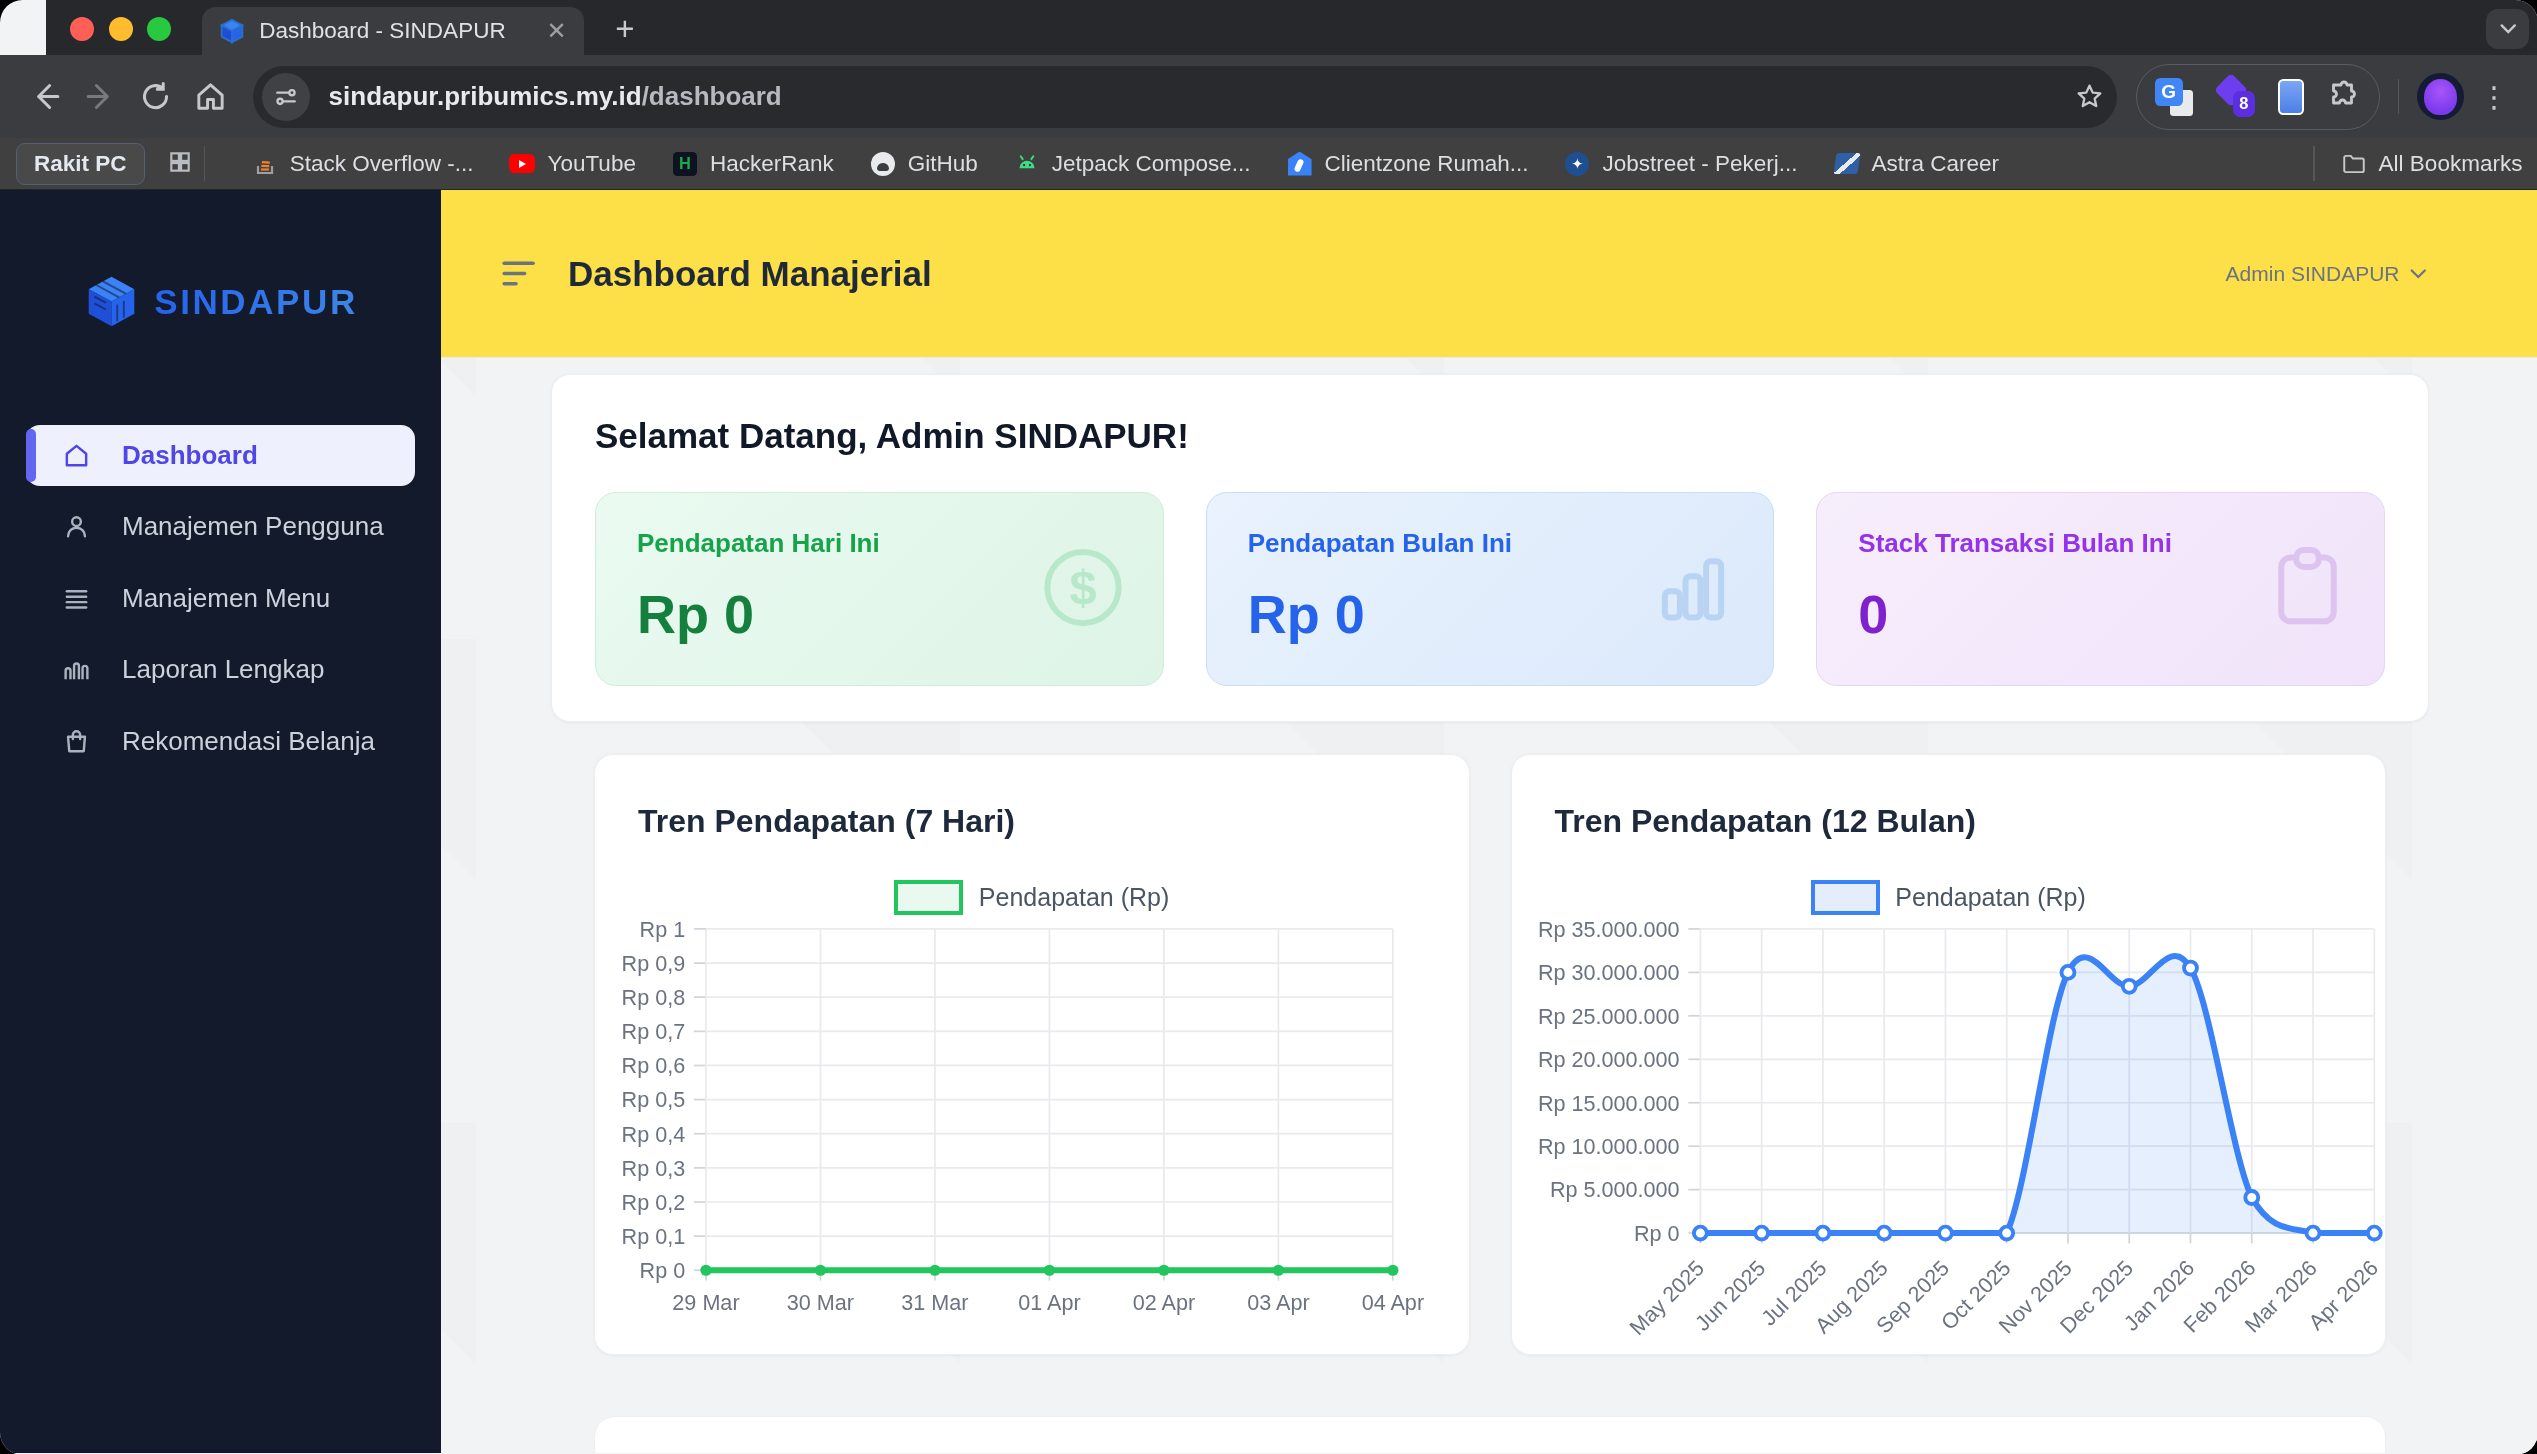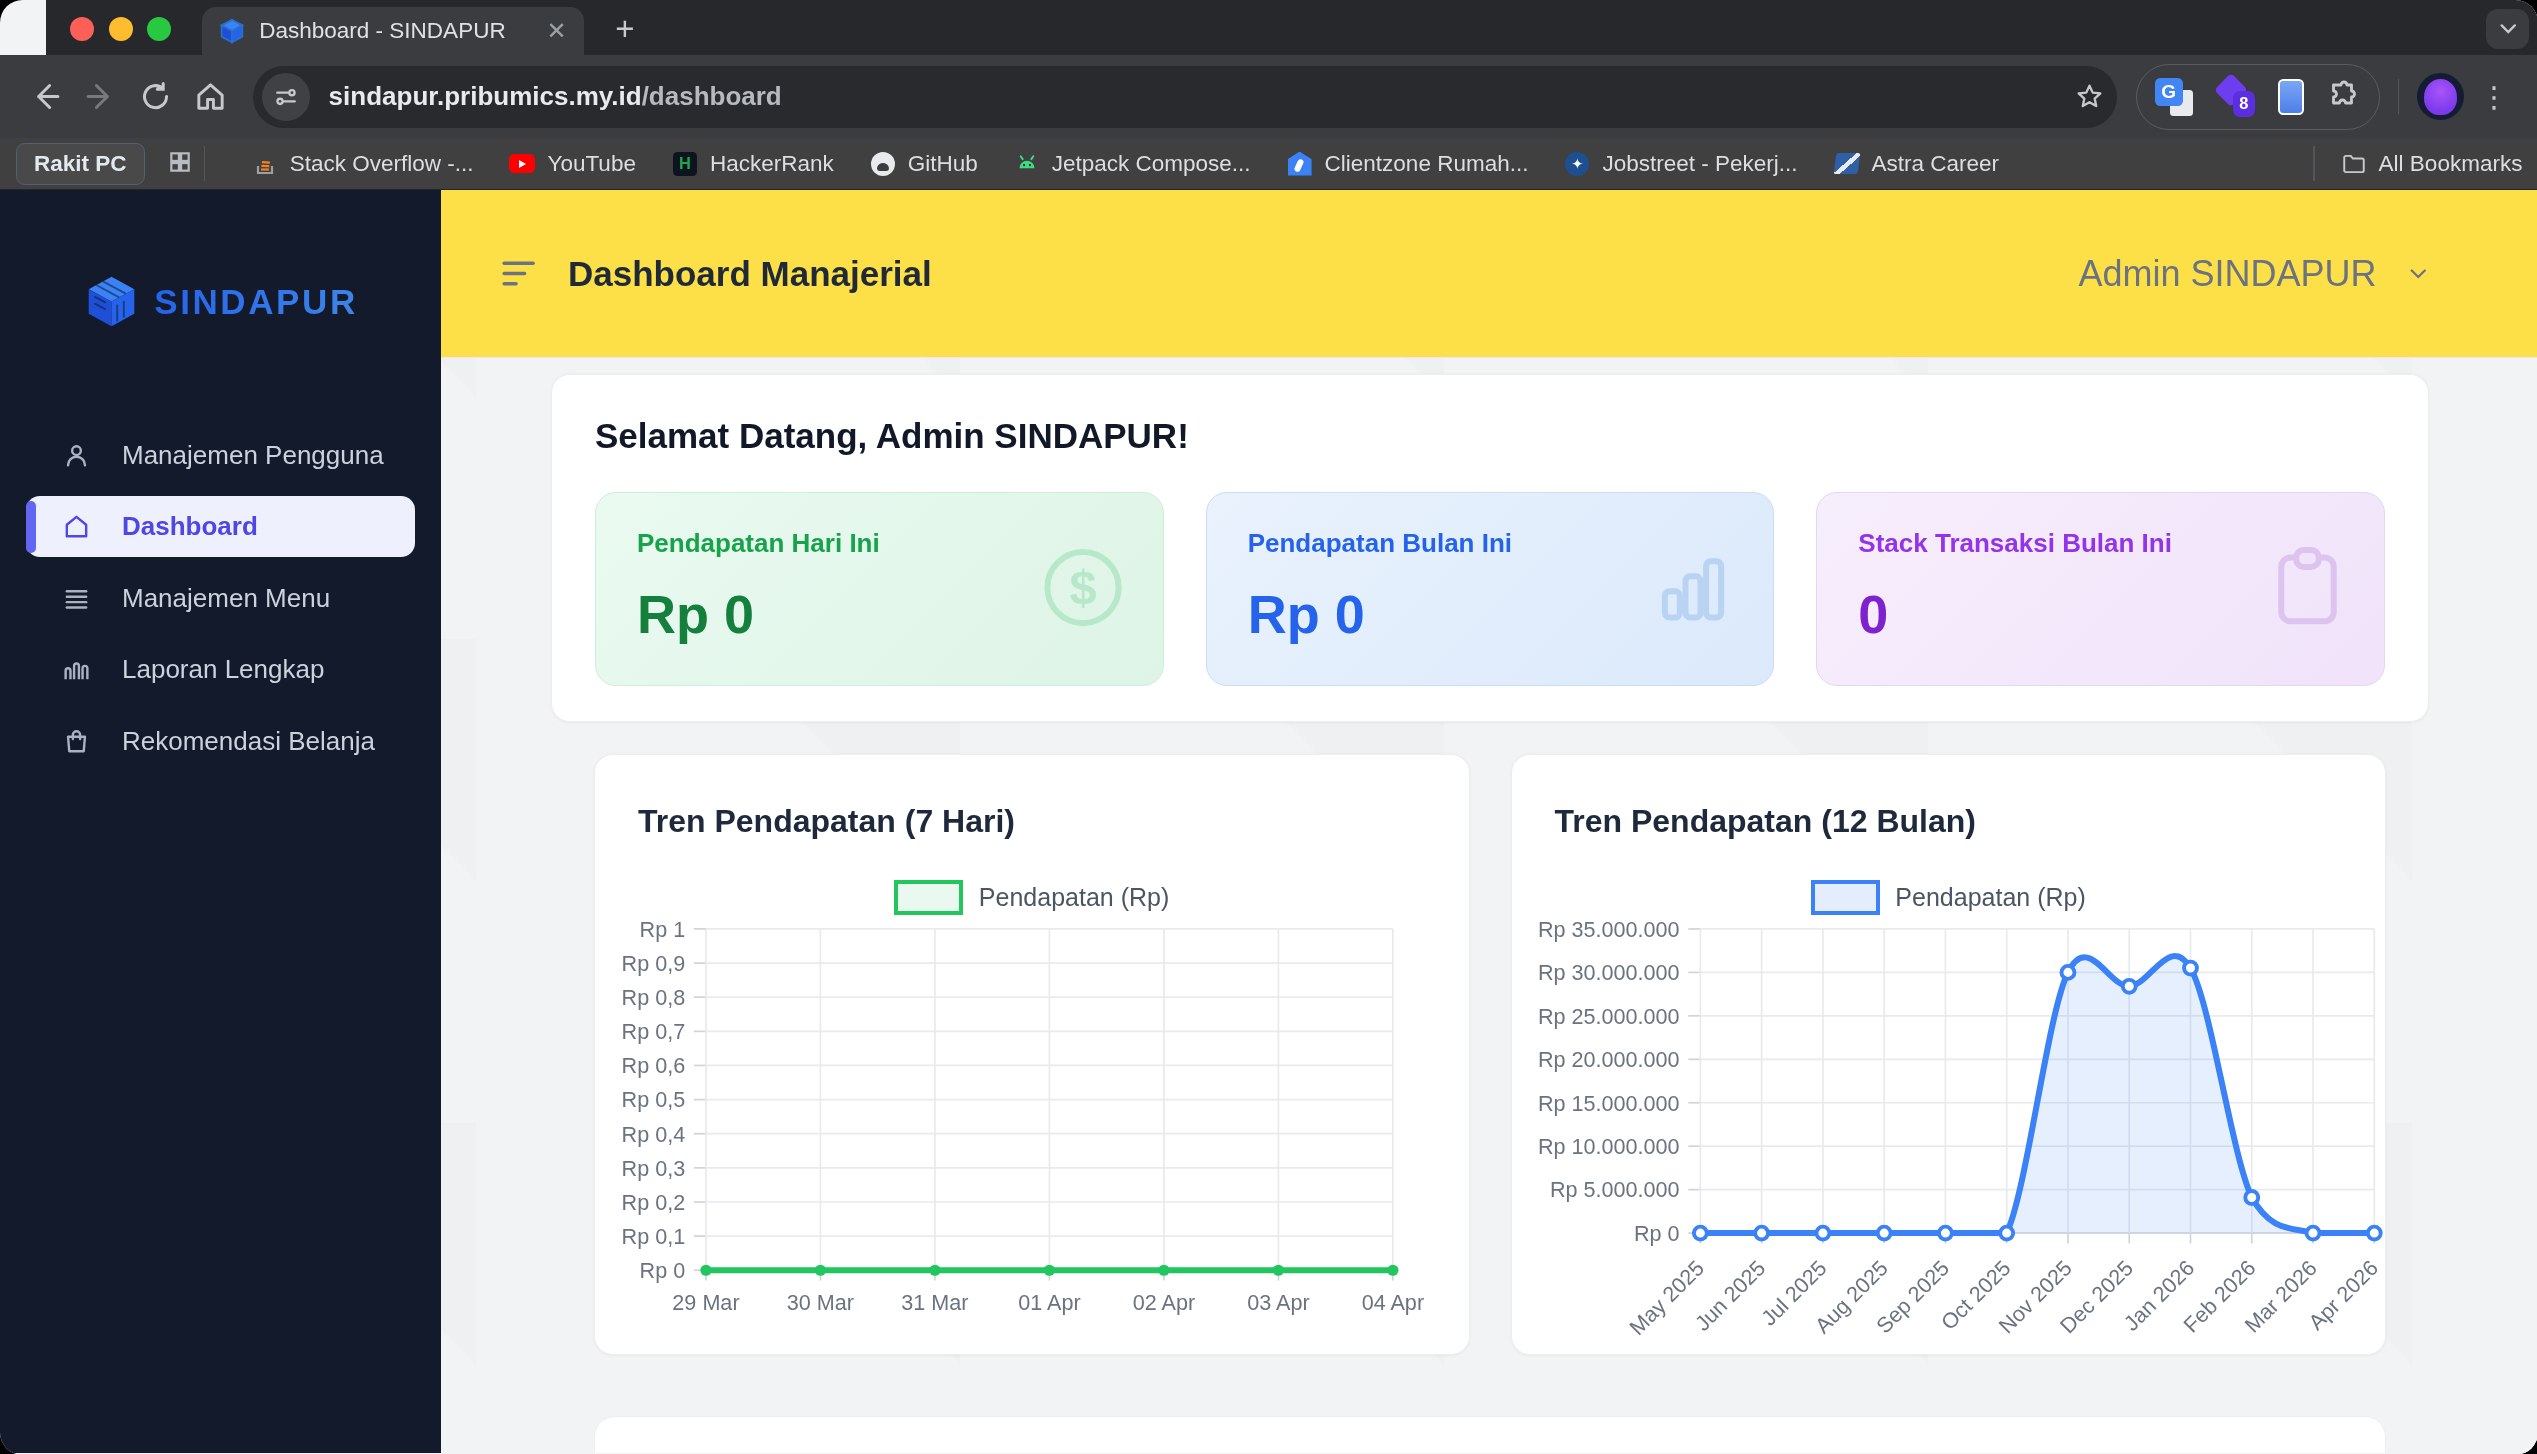--- a/index.html
+++ b/index.html
@@ -44,21 +44,21 @@
   .nav { padding:0 26px; }
   .nav-item { position:relative; display:flex; align-items:center; gap:31px; height:61px; padding-left:36px; margin-bottom:10.4px; border-radius:14px; color:#ccd2dc; font-size:26px; }
   .nav-item.active { background:#eef1fd; color:#4f46e5; font-weight:700; }
   .nav-item.active .accent { position:absolute; left:0; top:4.3px; bottom:4.3px; width:9.5px; border-radius:7px; background:#6366f1; }
   .nav-ico { width:29px; height:29px; flex:none; display:flex; align-items:center; justify-content:center; }
 
   .main { flex:1; position:relative; background:#f2f3f5; overflow:hidden; }
   .bg-pattern { position:absolute; inset:0; opacity:0.5; background-image:conic-gradient(from 45deg at 50% 0%, rgba(160,172,188,0.09) 0 90deg, transparent 90deg 360deg); background-size:484px 484px; background-position:35px 449px; pointer-events:none; }
   .main-header { position:relative; height:168px; background:#fde047; border-bottom:0.9px solid #e9eaec; display:flex; align-items:center; padding:0 109px 0 61px; }
   .page-title { font-size:35px; font-weight:700; color:#1f2937; margin-left:31px; }
-  .profile { margin-left:auto; display:flex; align-items:center; gap:30px; color:#6b7280; font-size:36px; }
+  .profile { margin-left:auto; display:flex; align-items:center; gap:7px; color:#6b7280; font-size:21px; }
 
   .content { position:relative; padding:15.6px 109px 0 110px; }
   .welcome-card { background:rgba(255,255,255,0.95); border:0.9px solid #eceef1; border-radius:19px; box-shadow:0 0.9px 2.6px rgba(16,24,40,0.05); height:348px; padding:41px 43px; }
   .welcome-h { font-size:35px; font-weight:700; color:#111827; }
   .stats { display:grid; grid-template-columns:1fr 1fr 1fr; gap:42px; margin-top:36px; }
   .stat-card { position:relative; height:194px; border-radius:21px; padding:35px 41px; overflow:hidden; }
   .stat-green { background:linear-gradient(135deg,#eafaf0,#ddf4e6); border:0.9px solid #cdeeda; }
   .stat-blue { background:linear-gradient(135deg,#e9f2fd,#dbe9fb); border:0.9px solid #c9def7; }
   .stat-purple { background:linear-gradient(135deg,#f7eefc,#f0e3fa); border:0.9px solid #e6d5f3; }
   .stat-label { font-size:26px; font-weight:700; }
@@ -270,37 +270,37 @@
               <line x1="10.5" y1="4.4" x2="22.5" y2="10.9"></line>
               <line x1="18" y1="16.6" x2="18" y2="25.4"></line>
               <line x1="21.5" y1="14.7" x2="21.5" y2="23.5"></line>
               <line x1="6" y1="12.4" x2="12" y2="15.6"></line>
               <line x1="6" y1="16" x2="12" y2="19.2"></line>
             </g>
           </svg>
         <span class="brand-name">SINDAPUR</span>
       </div>
       <div class="nav">
+        <div class="nav-item active">
+          <span class="accent"></span>
+          <span class="nav-ico">
+              <svg width="29" height="29" viewBox="0 0 24 24">
+                <path d="M4 10.5 L12 4 L20 10.5 V20 H4 Z" stroke="#4f46e5" stroke-width="2" fill="none" stroke-linejoin="round"></path>
+              </svg>
+            </span>
+          <span>Dashboard</span>
+        </div>
         <div class="nav-item">
           <span class="nav-ico">
               <svg width="29" height="29" viewBox="0 0 24 24">
                 <circle cx="12" cy="8" r="3.6" stroke="#aab2bf" stroke-width="2" fill="none"></circle>
                 <path d="M5 20 a7 7 0 0 1 14 0" stroke="#aab2bf" stroke-width="2" fill="none" stroke-linecap="round"></path>
               </svg>
             </span>
           <span>Manajemen Pengguna</span>
-        </div>
-        <div class="nav-item active">
-          <span class="accent"></span>
-          <span class="nav-ico">
-              <svg width="29" height="29" viewBox="0 0 24 24">
-                <path d="M4 10.5 L12 4 L20 10.5 V20 H4 Z" stroke="#4f46e5" stroke-width="2" fill="none" stroke-linejoin="round"></path>
-              </svg>
-            </span>
-          <span>Dashboard</span>
         </div>
         <div class="nav-item">
           <span class="nav-ico">
               <svg width="29" height="29" viewBox="0 0 24 24">
                 <g stroke="#aab2bf" stroke-width="2" stroke-linecap="round">
                   <line x1="4" y1="6" x2="20" y2="6"></line>
                   <line x1="4" y1="10.5" x2="20" y2="10.5"></line>
                   <line x1="4" y1="15" x2="20" y2="15"></line>
                   <line x1="4" y1="19.5" x2="20" y2="19.5"></line>
                 </g>

